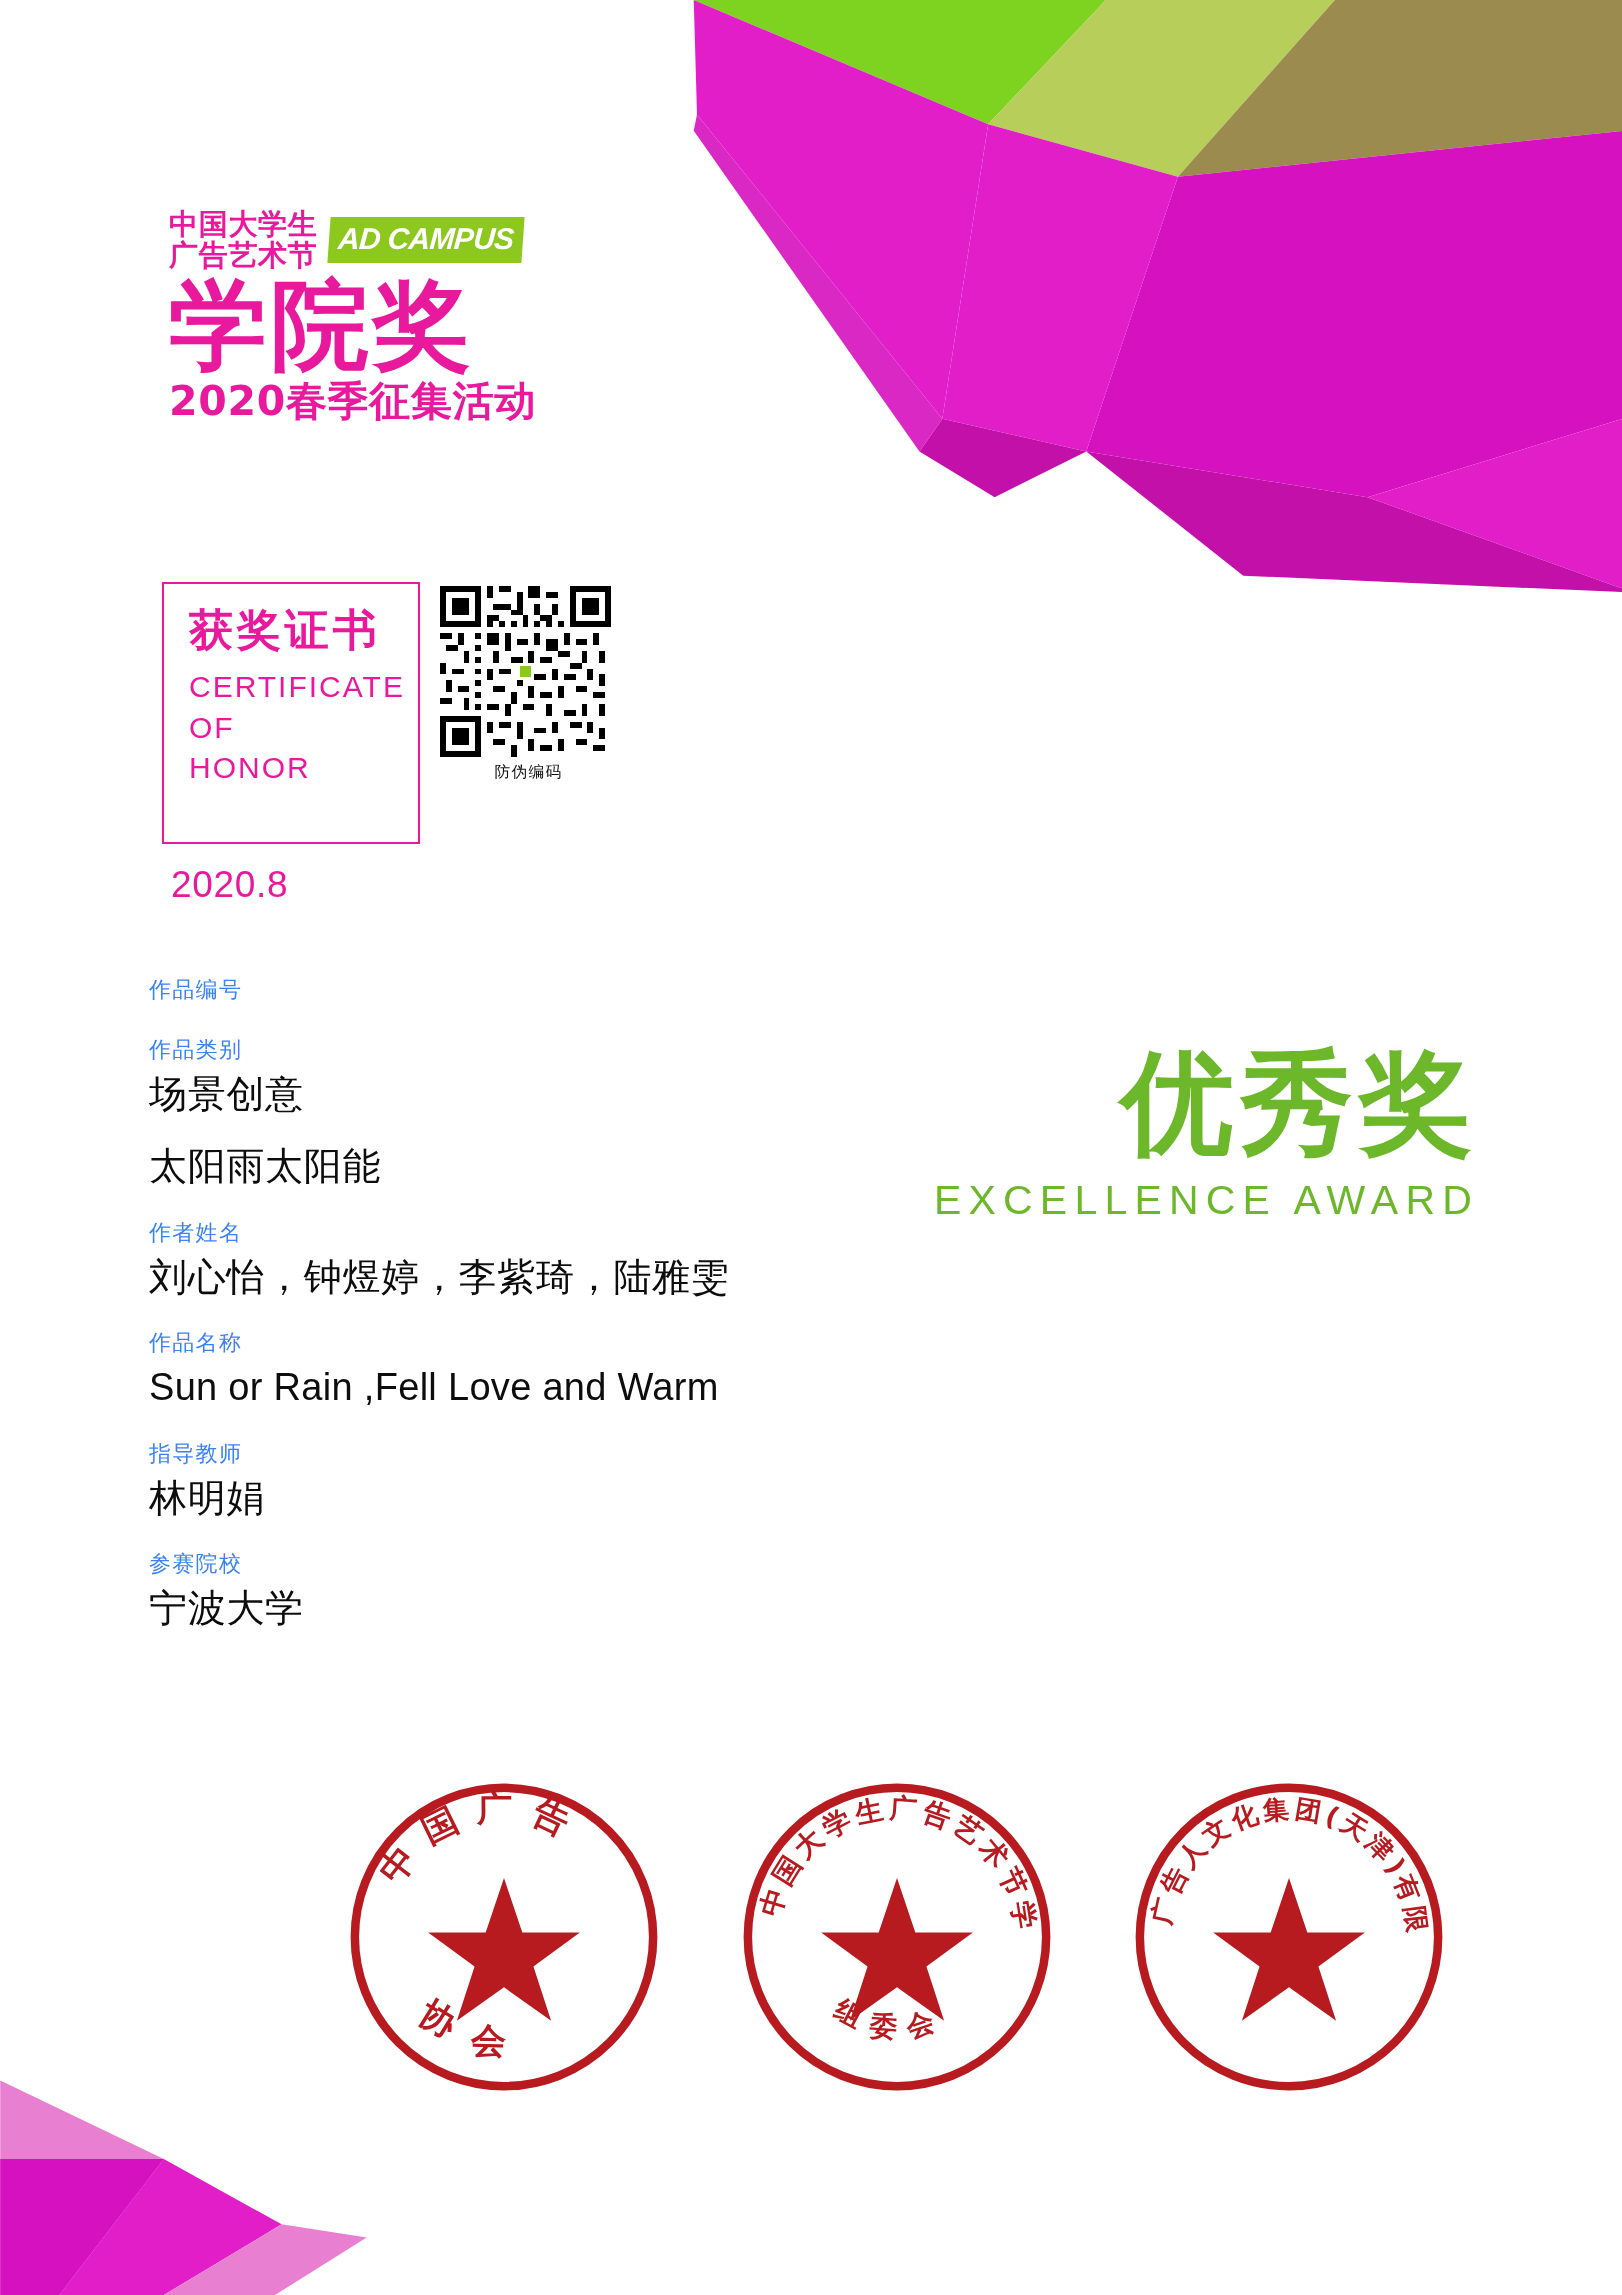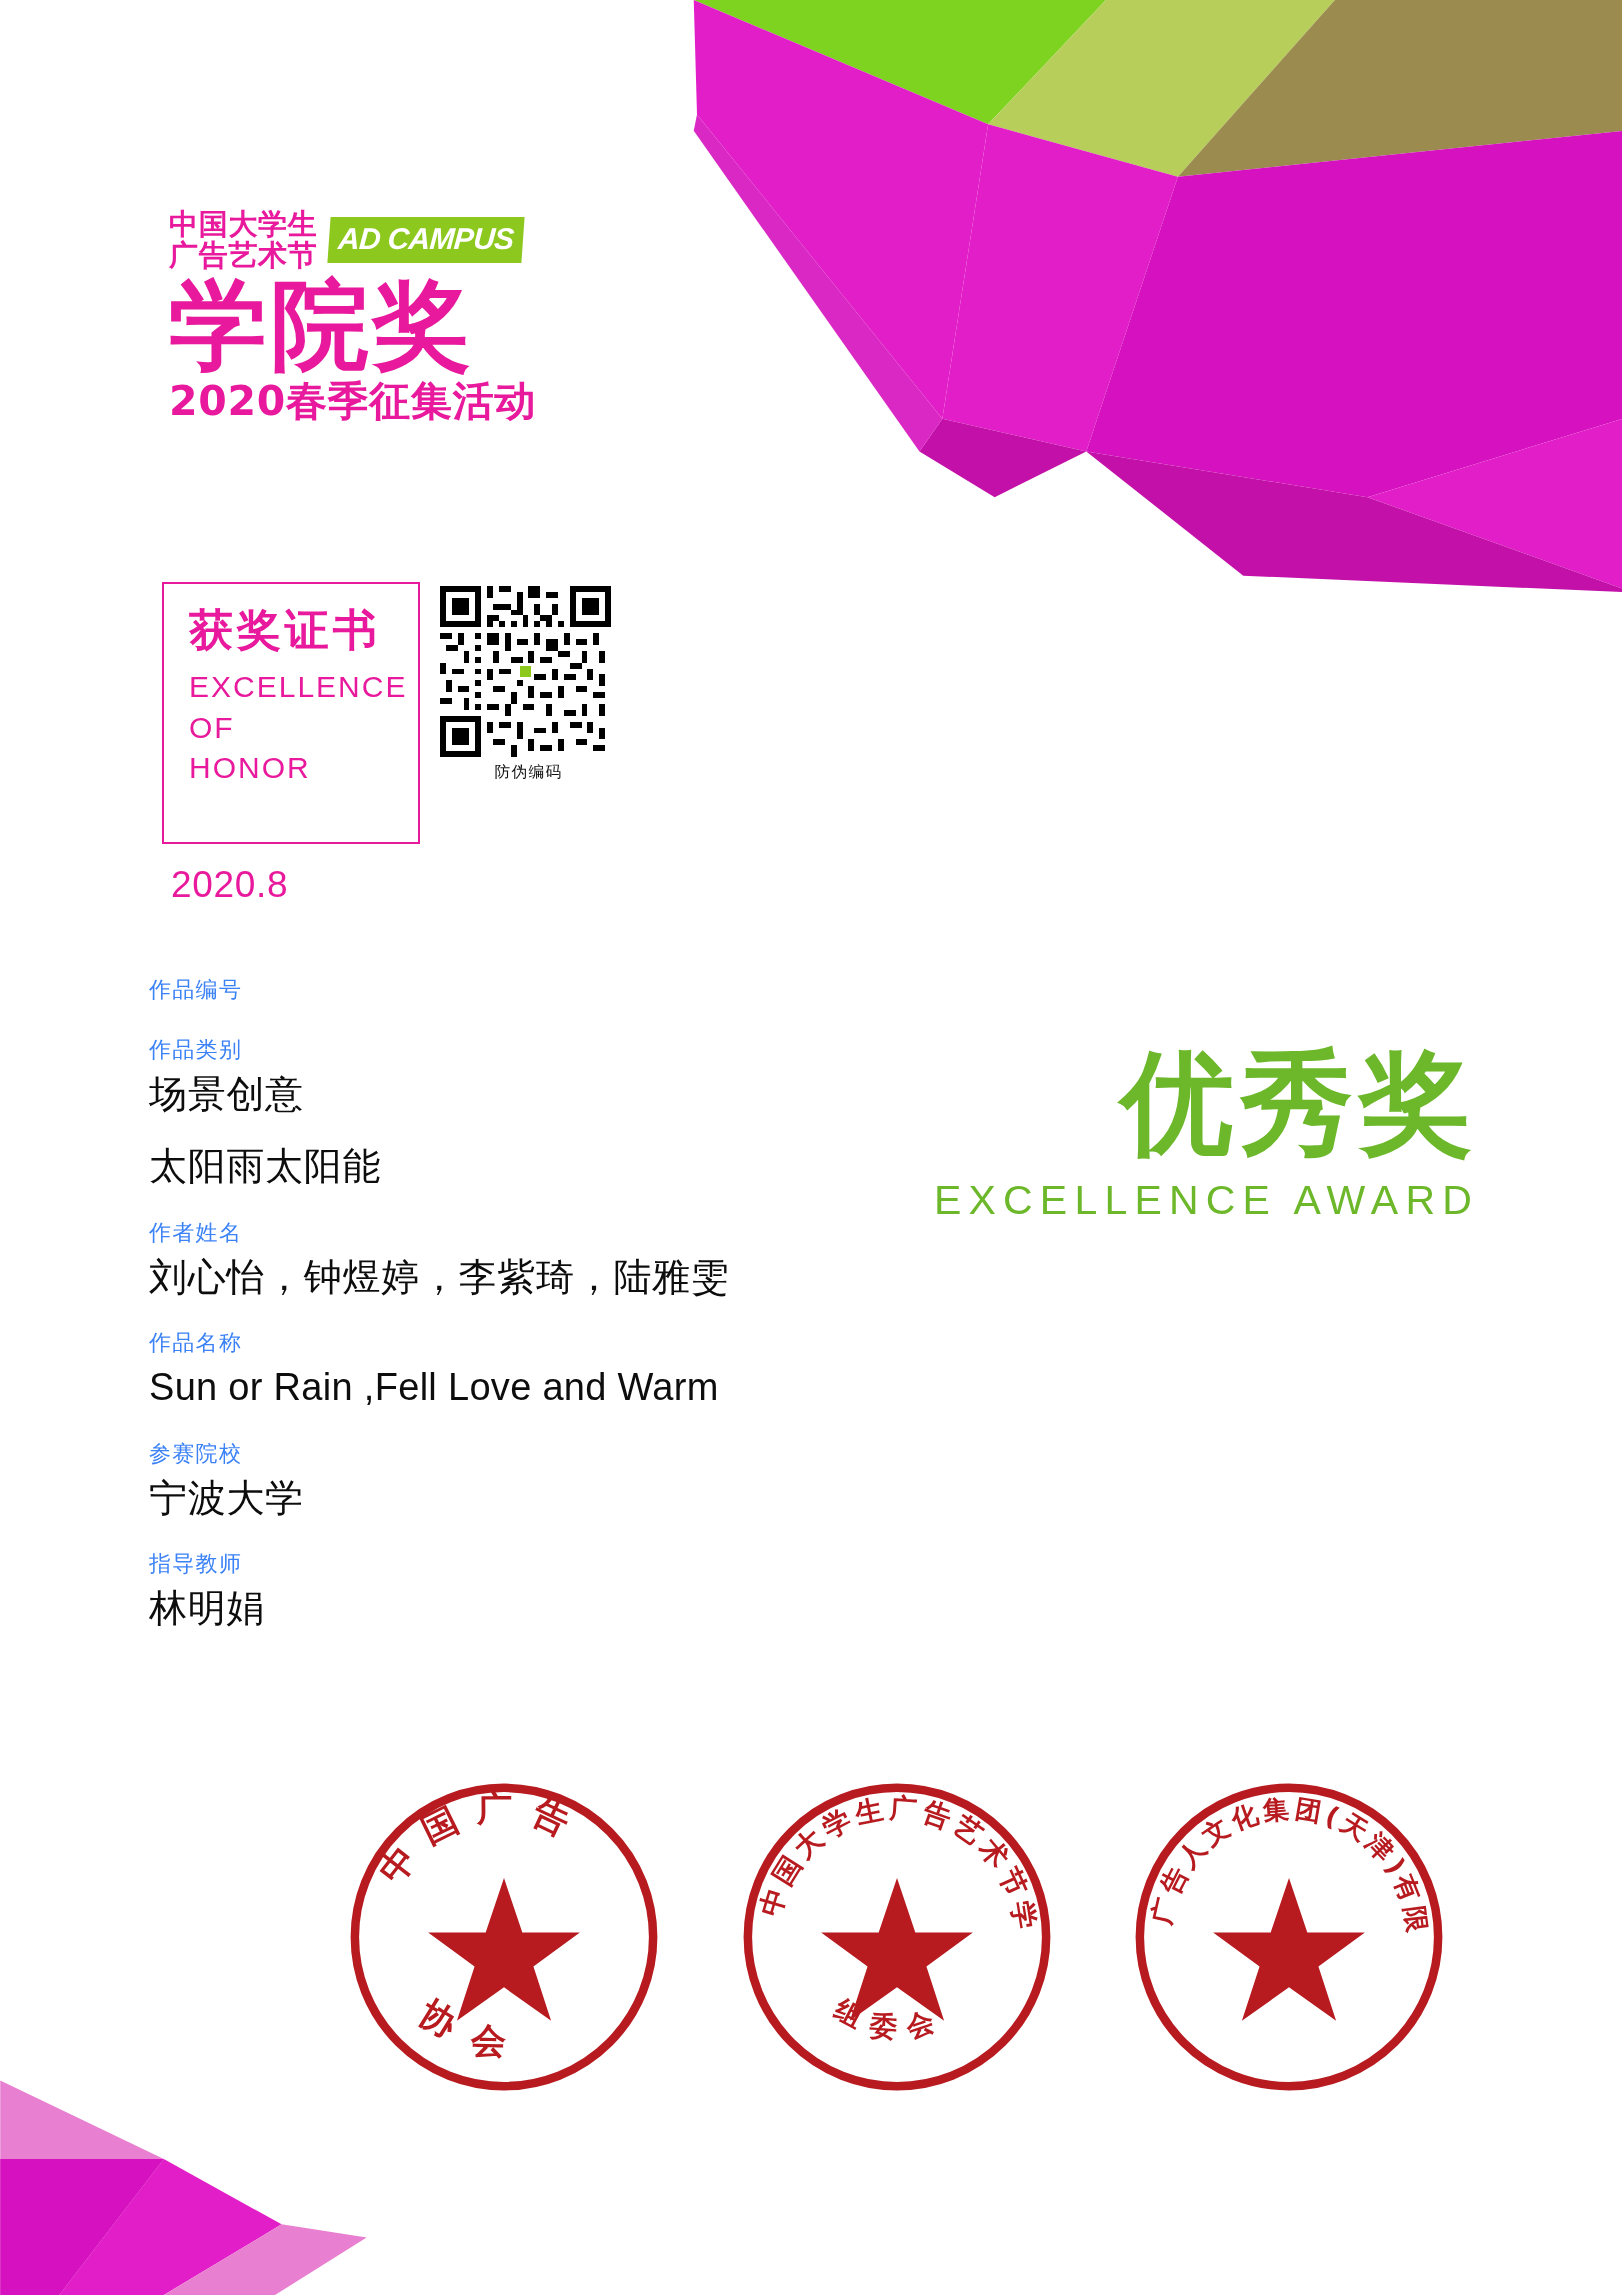--- a/index.html
+++ b/index.html
@@ -235,21 +235,21 @@
       </div>
       <div class="logo-adcampus">AD CAMPUS</div>
     </div>
     <div class="logo-main">学院奖</div>
     <div class="logo-sub">2020春季征集活动</div>
   </div>
 
   <div class="cert-box">
     <div class="cert-cn">获奖证书</div>
     <div class="cert-en">
-      <div>EXCELLENCE</div>
+      <div>CERTIFICATE</div>
       <div>OF</div>
       <div>HONOR</div>
     </div>
   </div>
   <div class="cert-date">2020.8</div>
 
   <div class="qr-wrap">
     <svg class="qr-code" viewBox="0 0 29 29" shape-rendering="crispEdges" xmlns="http://www.w3.org/2000/svg">
       <rect width="29" height="29" fill="#fff"></rect>
       <g fill="#000">
@@ -383,26 +383,26 @@
     </div>
     <div class="field">
       <div class="field-label">作者姓名</div>
       <div class="field-value">刘心怡，钟煜婷，李紫琦，陆雅雯</div>
     </div>
     <div class="field">
       <div class="field-label">作品名称</div>
       <div class="field-value latin">Sun or Rain ,Fell Love and Warm</div>
     </div>
     <div class="field">
+      <div class="field-label">指导教师</div>
+      <div class="field-value">林明娟</div>
+    </div>
+    <div class="field">
       <div class="field-label">参赛院校</div>
       <div class="field-value">宁波大学</div>
-    </div>
-    <div class="field">
-      <div class="field-label">指导教师</div>
-      <div class="field-value">林明娟</div>
     </div>
   </div>
 
   <div class="award">
     <div class="award-cn">优秀奖</div>
     <div class="award-en">EXCELLENCE AWARD</div>
   </div>
 
   <div class="seals">
 

